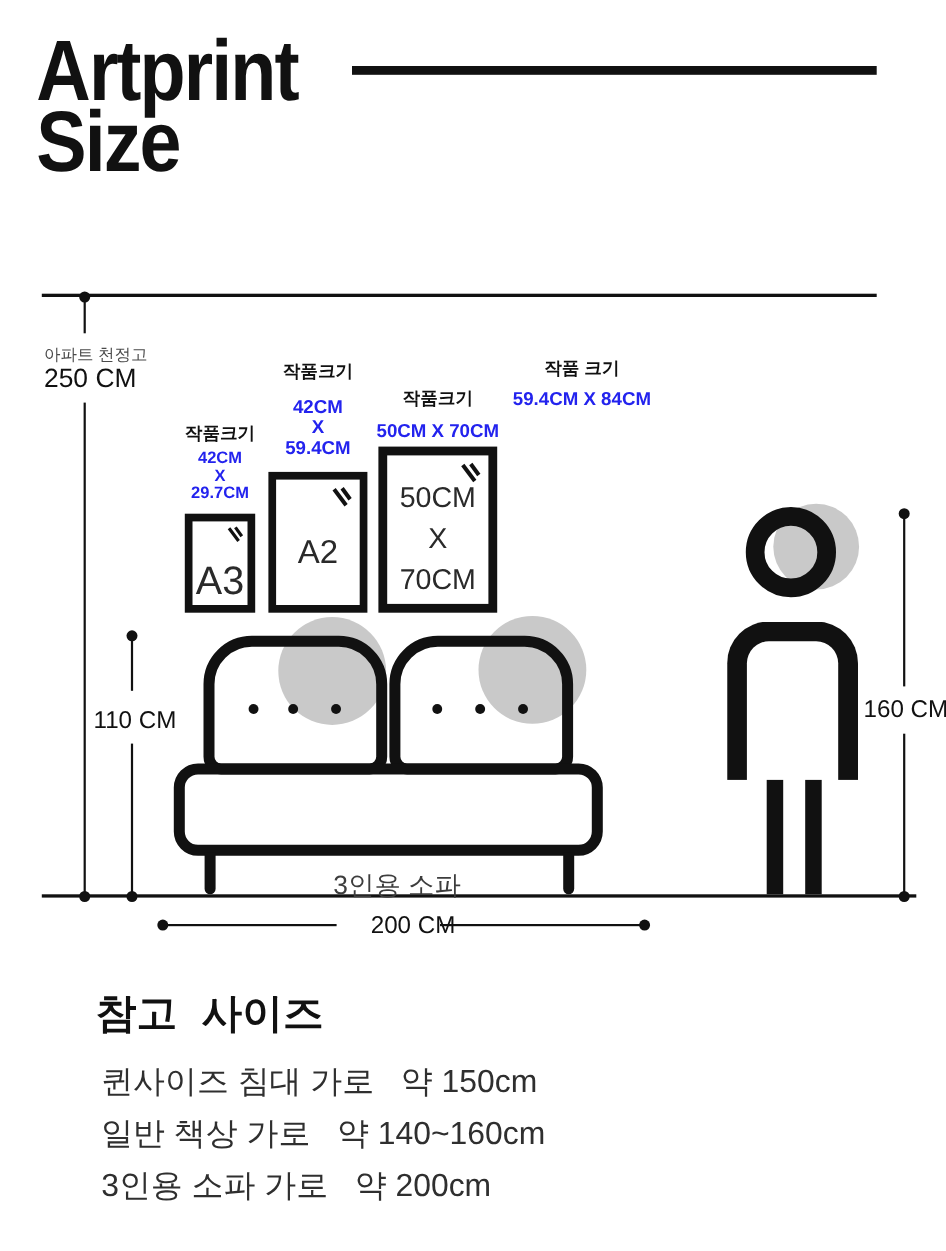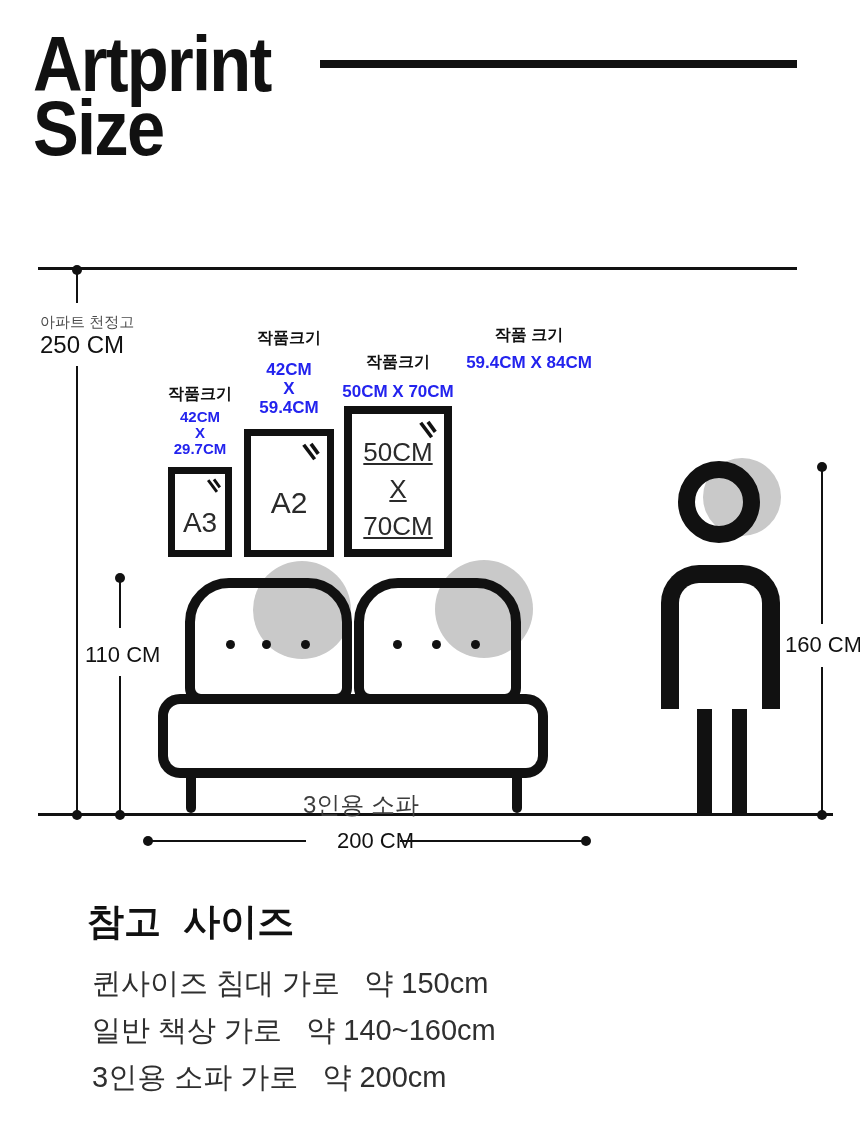--- a/index.html
+++ b/index.html
@@ -61,21 +61,21 @@
 
   <div class="abs frame-label-block" style="left:130px;top:384px;width:140px;">
     <div class="frame-label">작품크기</div>
     <div class="frame-dims" style="font-size:15px;line-height:16px;margin-top:4px;"><span>42CM</span><br><span>X</span><br><span>29.7CM</span></div>
   </div>
   <div class="abs frame" style="left:168px;top:467px;width:64px;height:90px;">
     <svg class="abs" style="right:3px;top:3px;" width="16" height="18" viewBox="0 0 22 22">
         <line x1="3" y1="3" x2="15" y2="19" stroke="#111" stroke-width="4"></line>
         <line x1="11" y1="2" x2="19" y2="13" stroke="#111" stroke-width="4"></line>
       </svg>
-    <div class="frame-name" style="top:33px;font-size:28px;">A3</div>
+    <div class="frame-name" style="top:33px;font-size:36px;">A3</div>
   </div>
 
   <div class="abs frame-label-block" style="left:219px;top:328px;width:140px;">
     <div class="frame-label">작품크기</div>
     <div class="frame-dims" style="font-size:17px;line-height:19px;margin-top:11px;"><span>42CM</span><br><span>X</span><br><span>59.4CM</span></div>
   </div>
   <div class="abs frame" style="left:244px;top:429px;width:90px;height:128px;">
     <svg class="abs" style="right:6px;top:5px;" width="20" height="22" viewBox="0 0 22 22">
         <line x1="3" y1="3" x2="15" y2="19" stroke="#111" stroke-width="4"></line>
         <line x1="11" y1="2" x2="19" y2="13" stroke="#111" stroke-width="4"></line>
@@ -85,21 +85,21 @@
 
   <div class="abs frame-label-block" style="left:318px;top:352px;width:160px;">
     <div class="frame-label">작품크기</div>
     <div class="frame-dims" style="font-size:17px;margin-top:9px;">50CM X 70CM</div>
   </div>
   <div class="abs frame frame-b8" style="left:344px;top:406px;width:108px;height:151px;">
     <svg class="abs" style="right:6px;top:5px;" width="20" height="22" viewBox="0 0 22 22">
         <line x1="3" y1="3" x2="15" y2="19" stroke="#111" stroke-width="4"></line>
         <line x1="11" y1="2" x2="19" y2="13" stroke="#111" stroke-width="4"></line>
       </svg>
-    <div class="frame-name" style="top:20px;font-size:26px;line-height:37px;text-decoration:underline;"><span>50CM</span><br><span>X</span><br><span>70CM</span></div>
+    <div class="frame-name" style="top:20px;font-size:26px;line-height:37px;"><span>50CM</span><br><span>X</span><br><span>70CM</span></div>
   </div>
 
   <div class="abs frame-label-block" style="left:449px;top:325px;width:160px;">
     <div class="frame-label">작품 크기</div>
     <div class="frame-dims" style="font-size:17px;margin-top:7px;">59.4CM X 84CM</div>
   </div>
 
   <div class="abs gray-circle" style="left:253px;top:561px;width:98px;height:98px;"></div>
   <div class="abs gray-circle" style="left:435px;top:560px;width:98px;height:98px;"></div>
   <div class="abs gray-circle" style="left:703px;top:458px;width:78px;height:78px;"></div>

